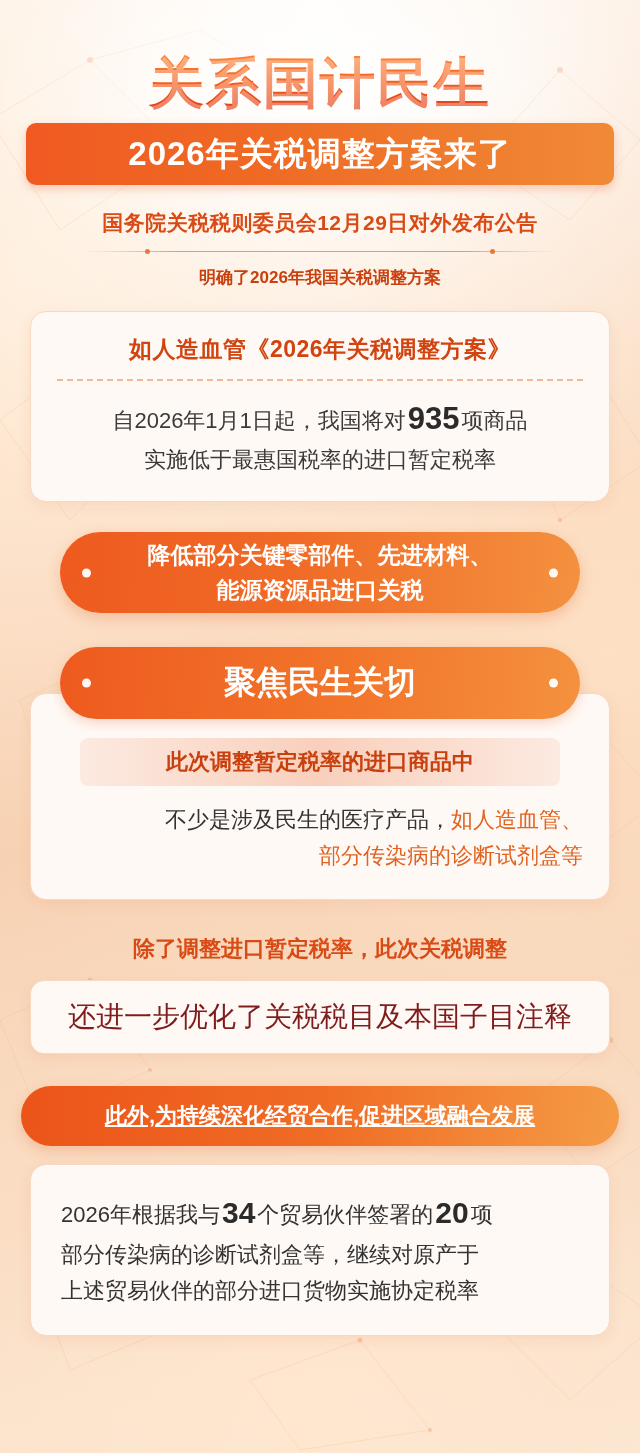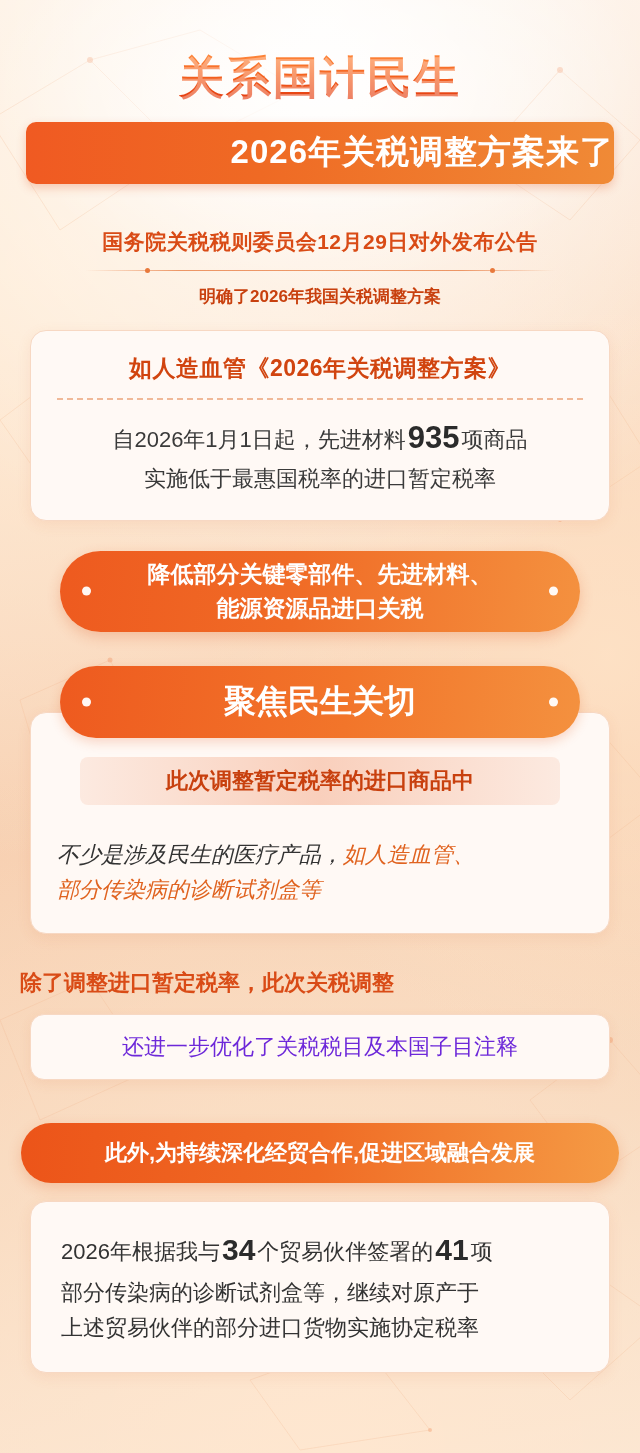--- a/index.html
+++ b/index.html
@@ -49,54 +49,54 @@
     z-index: 3;
     padding: 0 20px;
   }
 
   
   .headline-wrap {
     padding-top: 52px;
     text-align: center;
   }
   .headline {
-    font-size: 45px;
+    font-size: 55px;
     font-weight: bold;
     letter-spacing: 2px;
     line-height: 1.15;
     background: linear-gradient(180deg, #ff8a3d 0%, #f4621f 45%, #e0350f 100%);
     -webkit-background-clip: text;
     background-clip: text;
     color: transparent;
     text-shadow: 0 2px 0 rgba(255,255,255,0.35);
     display: inline-block;
   }
 
   .subhead-bar {
-    margin: 18px auto 0;
+    margin: 8px auto 0;
     width: 100%;
     max-width: 588px;
     height: 62px;
     border-radius: 10px;
     background: linear-gradient(90deg, #f05a22 0%, #ef6a24 40%, #f08a36 100%);
     box-shadow: 0 4px 10px rgba(224,70,16,0.25);
     display: flex;
     align-items: center;
-    justify-content: flex-end;
+    justify-content: center;
   }
   .subhead-bar span {
     color: #ffffff;
     font-size: 33px;
     font-weight: bold;
     letter-spacing: 1px;
   }
 
   
   .lead {
-    margin-top: 44px;
+    margin-top: 24px;
     text-align: center;
     color: #d94b16;
     font-size: 21px;
     font-weight: bold;
     letter-spacing: 0.5px;
   }
   .lead-divider {
     margin: 14px auto;
     width: 470px;
     height: 1px;
@@ -232,65 +232,65 @@
     width: 480px;
     border-radius: 8px;
     background: linear-gradient(90deg, rgba(247,205,185,0.35) 0%, rgba(248,200,178,0.85) 50%, rgba(247,205,185,0.35) 100%);
     text-align: center;
     font-size: 22px;
     font-weight: bold;
     color: #c8400e;
     padding: 9px 20px;
   }
   .panel-body {
-    margin-top: 32px;
-    text-align: left;
+    margin-top: 16px;
+    text-align: right;
     font-size: 22px;
     line-height: 1.6;
     color: #333;
-    font-style: italic;
   }
   .panel-body .accent { color: #e06320; }
 
   
   .orange-line {
     margin: 34px auto 0;
-    text-align: left;
+    text-align: center;
     font-size: 22px;
     font-weight: bold;
     color: #d94b16;
   }
 
   .simple-card {
     margin: 16px auto 0;
     width: 100%;
     max-width: 580px;
     background: #fff9f5;
     border-radius: 14px;
     border: 1px solid #f7d8c3;
     box-shadow: 0 4px 12px rgba(214,110,60,0.10);
     padding: 17px 20px;
     text-align: center;
-    font-size: 22px;
-    color: #6d28d9;
+    font-size: 28px;
+    color: #7f1d1d;
   }
 
   
   .final-pill {
-    margin: 43px auto 0;
+    margin: 32px auto 0;
     width: 100%;
     max-width: 598px;
     border-radius: 34px;
     background: linear-gradient(95deg, #ec5419 0%, #f06c25 50%, #f59b45 100%);
     color: #fff;
     text-align: center;
     font-size: 22px;
     font-weight: bold;
     padding: 15px 24px;
     box-shadow: 0 5px 14px rgba(222,80,25,0.22);
+    text-decoration: underline;
   }
   .final-card {
     margin: 18px auto 0;
     width: 100%;
     max-width: 580px;
     background: #fff9f5;
     border-radius: 16px;
     border: 1px solid #f7d8c3;
     box-shadow: 0 4px 14px rgba(214,110,60,0.10);
     padding: 24px 30px 26px;
@@ -360,21 +360,21 @@
 
     <div class="lead">国务院关税税则委员会12月29日对外发布公告</div>
     <div class="lead-divider"></div>
     <div class="lead2">明确了2026年我国关税调整方案</div>
 
     <div class="card">
       <div class="card-title">如人造血管《2026年关税调整方案》</div>
       <div class="dashed"></div>
       <div class="card-body">
         <div>
-          <span>自2026年1月1日起，先进材料</span><span class="num">935</span><span>项商品</span>
+          <span>自2026年1月1日起，我国将对</span><span class="num">935</span><span>项商品</span>
         </div>
         <div>实施低于最惠国税率的进口暂定税率</div>
       </div>
     </div>
 
     <div class="pill">
       <span class="dot left"></span>
       <span class="dot right"></span>
       <div>降低部分关键零部件、先进材料、</div>
       <div>能源资源品进口关税</div>
@@ -396,20 +396,20 @@
         </div>
       </div>
     </div>
 
     <div class="orange-line">除了调整进口暂定税率，此次关税调整</div>
     <div class="simple-card">还进一步优化了关税税目及本国子目注释</div>
 
     <div class="final-pill">此外,为持续深化经贸合作,促进区域融合发展</div>
     <div class="final-card">
       <div>
-        <span>2026年根据我与</span><span class="num">34</span><span>个贸易伙伴签署的</span><span class="num">41</span><span>项</span>
+        <span>2026年根据我与</span><span class="num">34</span><span>个贸易伙伴签署的</span><span class="num">20</span><span>项</span>
       </div>
       <div>部分传染病的诊断试剂盒等，继续对原产于</div>
       <div>上述贸易伙伴的部分进口货物实施协定税率</div>
     </div>
 
   </div>
 </div>
 
 </body></html>

